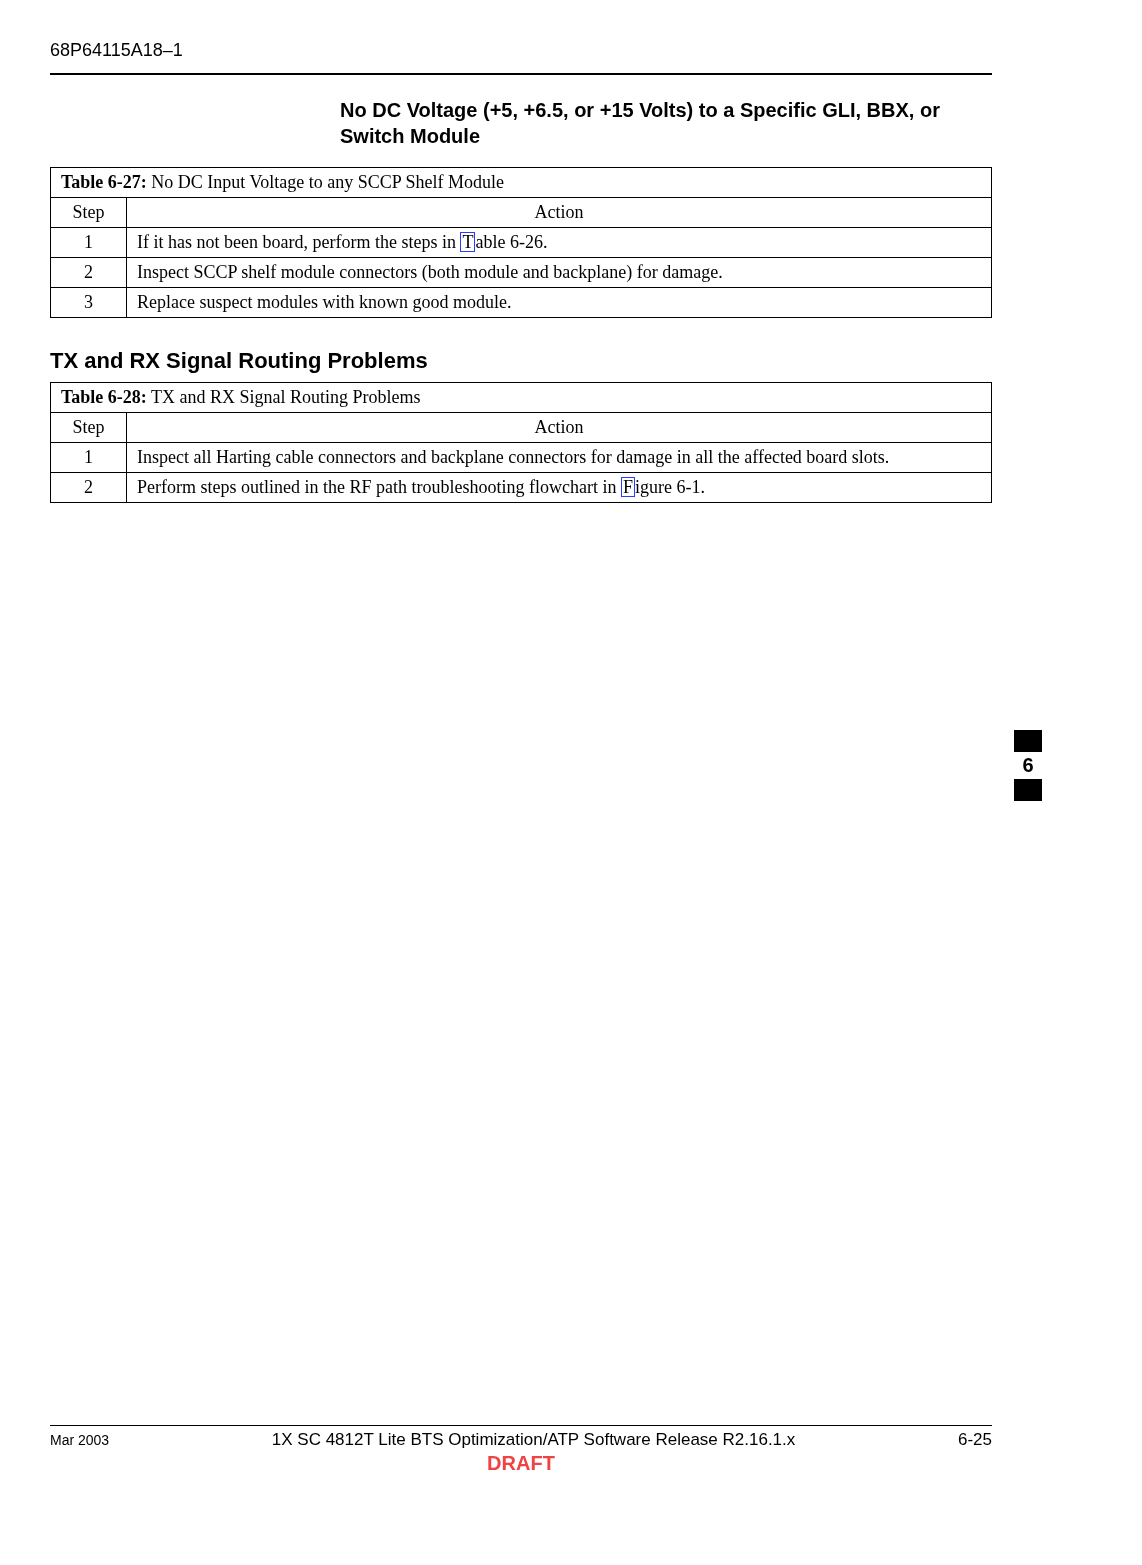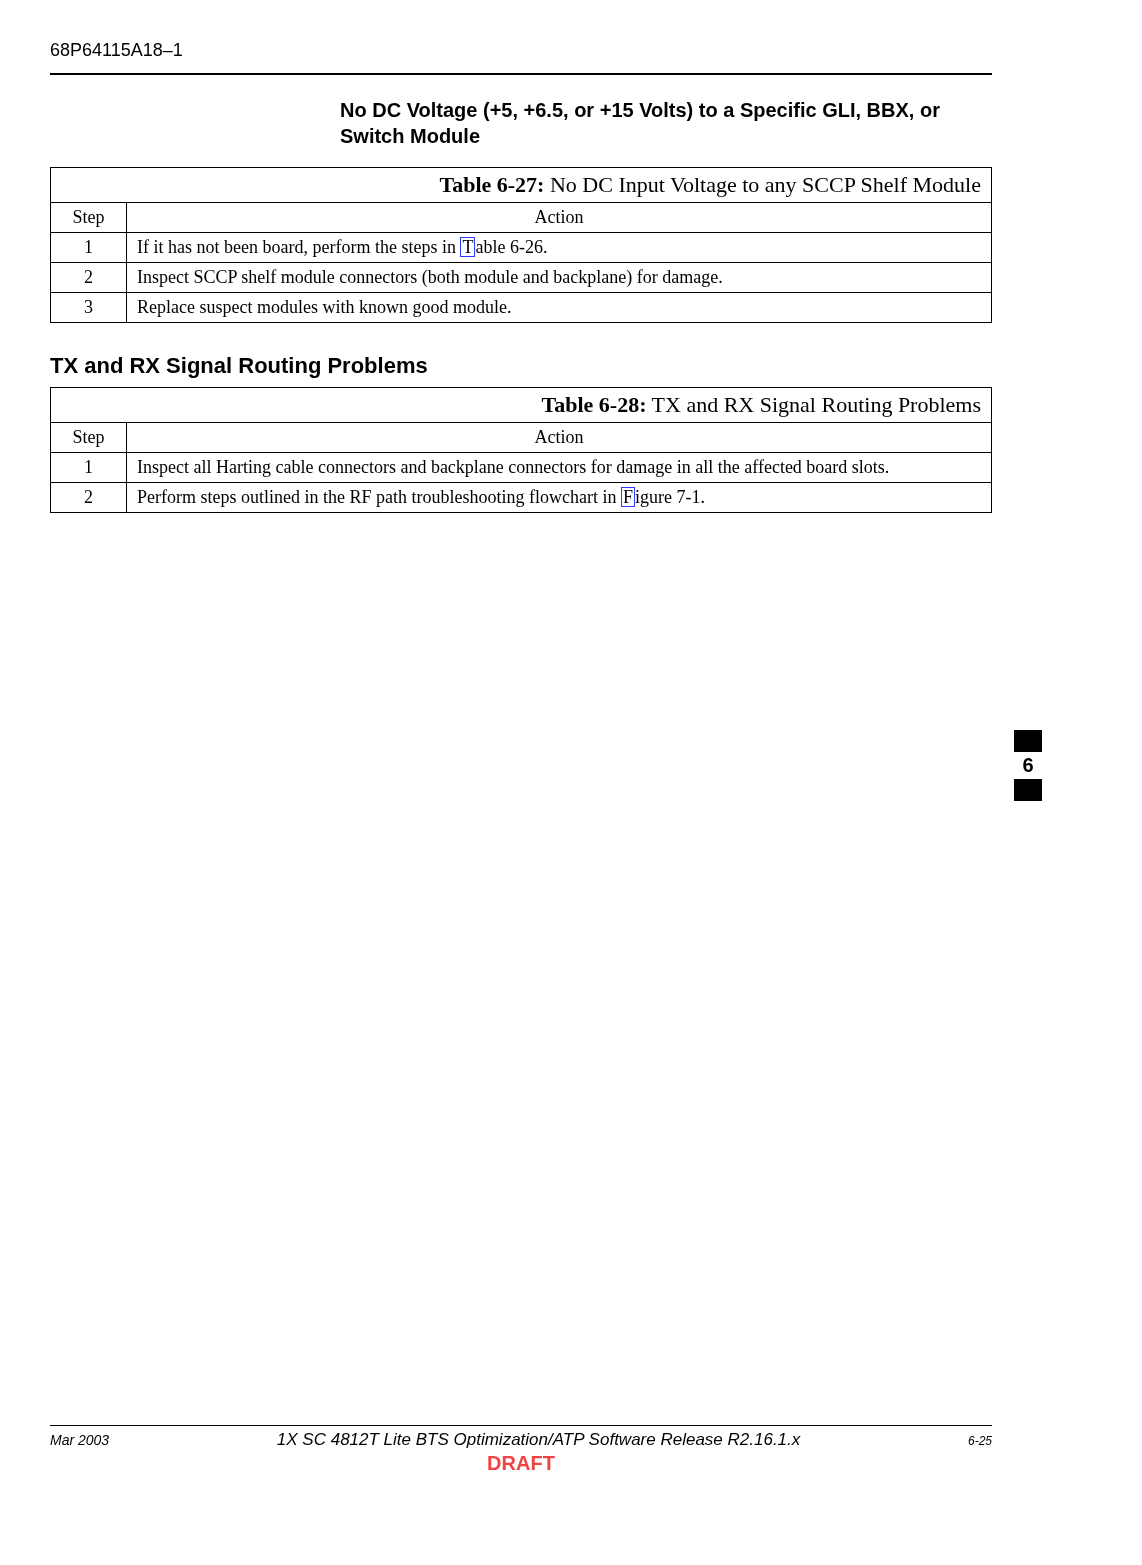--- a/index.html
+++ b/index.html
@@ -52,22 +52,22 @@
     margin-left: auto;
     margin-right: auto;
     font-size: 18px;
   }
   table.doc-table th, table.doc-table td {
     border: 1px solid #000;
     padding: 4px 10px;
     vertical-align: top;
   }
   .tbl-caption-row td {
-    text-align: right;
-    font-size: 22px;
+    text-align: left;
+    font-size: 18px;
     padding: 6px;
   }
   .tbl-caption-row td .cap-bold {
     font-weight: bold;
   }
   .tbl-head-row td {
     font-weight: normal;
     text-align: center;
     padding: 4px;
   }
@@ -108,32 +108,31 @@
   .footer-rule {
     border: none;
     border-top: 1.5px solid #000;
     margin: 0 0 4px 0;
   }
   .footer-row {
     display: flex;
     justify-content: space-between;
     align-items: baseline;
     font-family: Arial, Helvetica, sans-serif;
-    font-style: italic;
   }
   .footer-left {
     font-size: 14px;
   }
   .footer-center {
     font-size: 17px;
     text-align: center;
     flex: 1;
   }
   .footer-right {
-    font-size: 12px;
+    font-size: 17px;
   }
   .draft {
     font-family: Arial, Helvetica, sans-serif;
     font-weight: bold;
     font-size: 20px;
     color: #ef4444;
     text-align: center;
     margin-top: 2px;
   }
 </style>
@@ -188,21 +187,21 @@
     <td class="step-col">Step</td>
     <td>Action</td>
   </tr>
   <tr>
     <td class="step-col">1</td>
     <td>Inspect all Harting cable connectors and backplane connectors for damage in all the affected board slots.</td>
   </tr>
   <tr>
     <td class="step-col">2</td>
     <td>
-      <span>Perform steps outlined in the RF path troubleshooting flowchart in </span><span class="link-box">F</span><span>igure 7-1.</span>
+      <span>Perform steps outlined in the RF path troubleshooting flowchart in </span><span class="link-box">F</span><span>igure 6-1.</span>
     </td>
   </tr>
 </tbody>
   </table>
 
 <div class="side-tab">
   <div class="blk"></div>
   <div class="num">6</div>
   <div class="blk"></div>
 </div>

